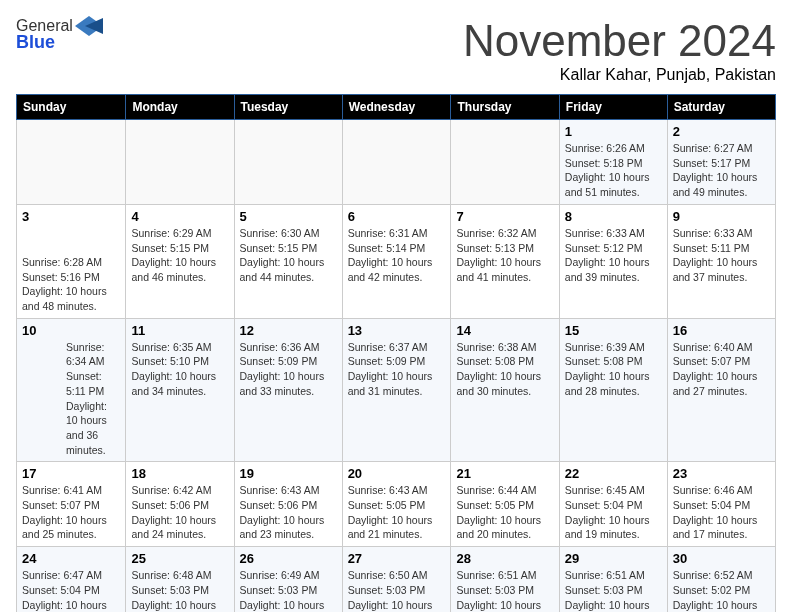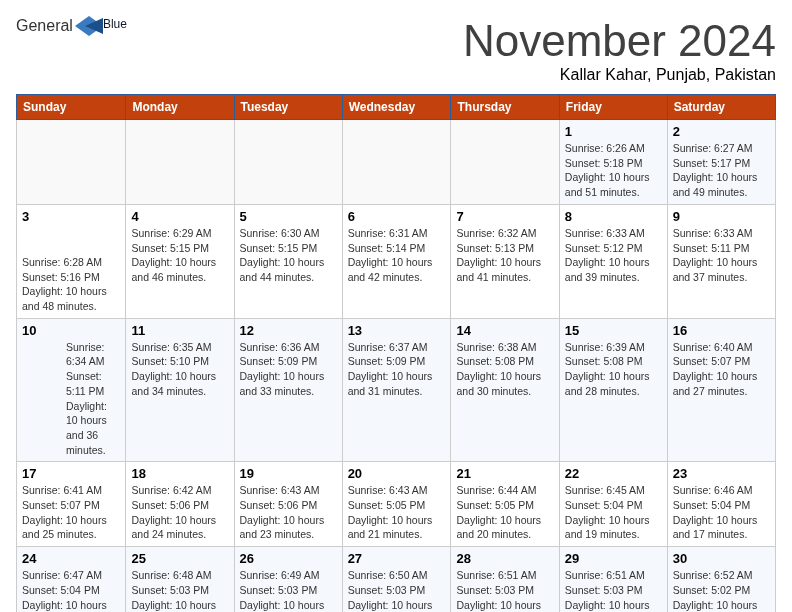--- a/index.html
+++ b/index.html
@@ -11,21 +11,22 @@
       padding: 16px;
     }
     .header {
       display: flex;
       align-items: flex-start;
       justify-content: space-between;
       margin-bottom: 10px;
     }
     .logo {
       display: flex;
-      align-items: center;
+      flex-direction: column;
+      align-items: flex-start;
     }
     .logo-general { color: #333; }
     .logo-blue { color: #1a6bbd; }
     .title-block {
       text-align: right;
     }
     .month-title {
       font-size: 44px;
       font-weight: normal;
       color: #404040;
@@ -33,21 +34,21 @@
     .location-title {
       font-size: 16px;
       color: #000000;
     }
     table {
       width: 100%;
       border-collapse: collapse;
       font-size: 11px;
     }
     thead tr th {
-      background-color: #c2410c;
+      background-color: #000000;
       color: #fff;
       text-align: left;
       padding: 5px 6px;
       font-size: 12px;
       font-weight: bold;
       border: 1px solid #2a5d9a;
     }
     tbody tr td {
       border: 1px solid #ccc;
       vertical-align: top;
@@ -82,21 +83,21 @@
 
 <div class="header">
   <div class="logo">
     <div style="display:flex;align-items:center;">
       <span class="logo-general">General</span>
       <svg width="28" height="20" viewBox="0 0 28 20" style="margin-left:2px;">
         <polygon points="0,10 14,0 28,10 14,20" fill="#3a7abf"></polygon>
         <polygon points="10,10 28,2 28,18" fill="#1a4f8a"></polygon>
       </svg>
     </div>
-    <span class="logo-blue" style="font-size:12px;font-weight:normal;color:#0f172a;margin-top:-4px;">Blue</span>
+    <span class="logo-blue" style="font-size:18px;font-weight:bold;color:#1d4ed8;margin-top:-4px;">Blue</span>
   </div>
   <div class="title-block">
     <div class="month-title">November 2024</div>
     <div class="location-title">Kallar Kahar, Punjab, Pakistan</div>
   </div>
 </div>
 
 <table>
   <thead>
     <tr>

